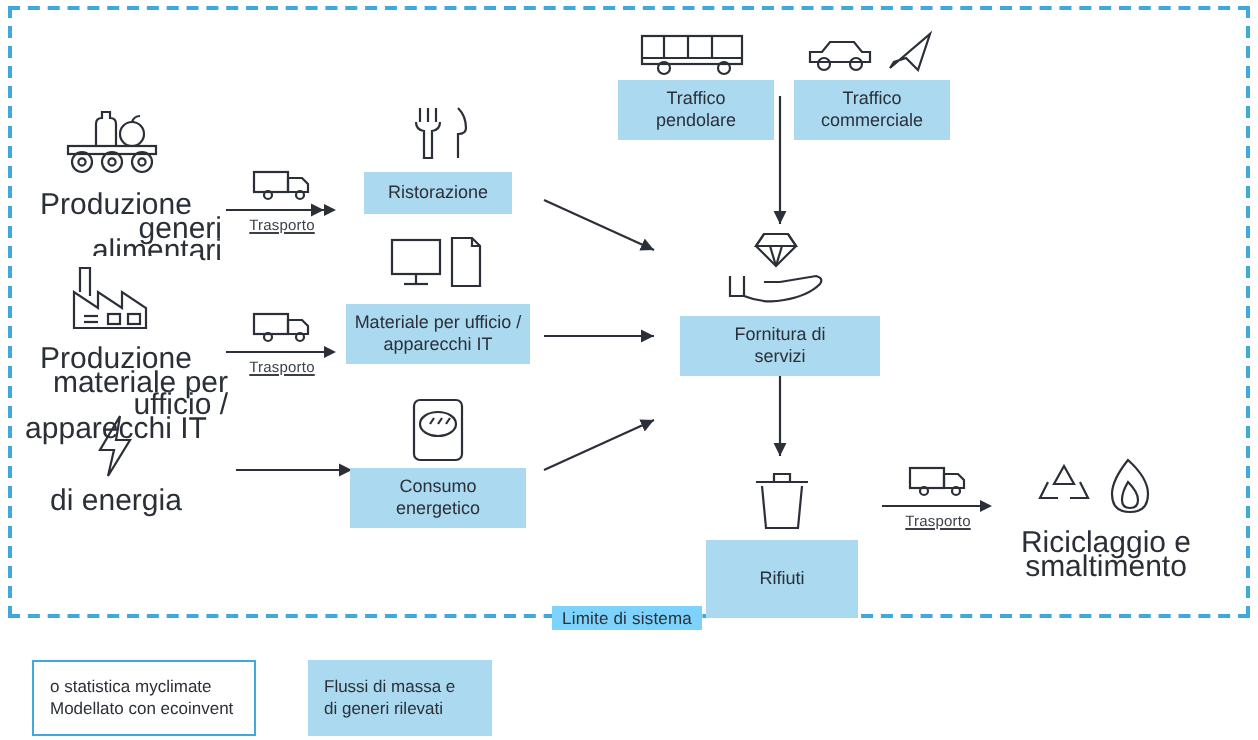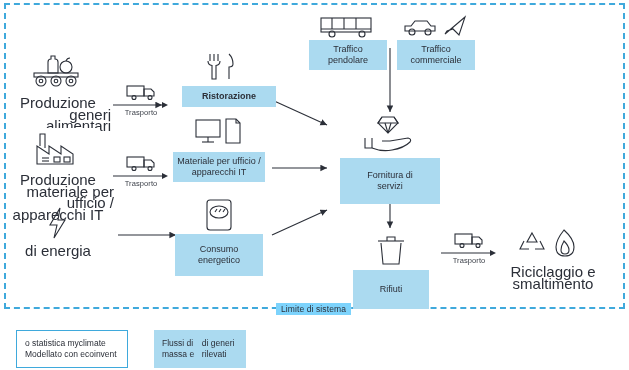--- a/index.html
+++ b/index.html
@@ -33,21 +33,21 @@
     padding:3px 4px;box-sizing:border-box;
   }
   .plainlabel{
     color:#2b2f38;font-size:15px;line-height:11.5px;text-align:right;
     display:flex;align-items:center;justify-content:center;padding:2px 2px;
     box-sizing:border-box;
   }
 
   
   .transport{position:absolute;display:flex;flex-direction:column;align-items:center;}
-  .transport .tlabel{font-size:7.5px;color:#3b3f48;margin-top:-1px;letter-spacing:.1px;}
+  .transport .tlabel{font-size:7.5px;color:#3b3f48;margin-top:-1px;letter-spacing:.1px;text-decoration:underline;}
 
   
   .legend-outline{
     position:absolute;border:1.4px solid #3FA9DC;background:#ffffff;
     box-sizing:border-box;display:flex;align-items:center;justify-content:flex-start;
     padding:4px 8px;font-size:8.5px;line-height:11px;color:#2b2f38;
   }
   .legend-fill{
     position:absolute;background:#ABDAF0;box-sizing:border-box;
     display:flex;align-items:center;justify-content:flex-start;
@@ -165,21 +165,21 @@
   </div>
 
   <div class="node" style="left:182px;top:46px;">
     <div class="iconbox" style="width:74px;height:40px;">
       <svg width="34" height="30" viewBox="0 0 34 30">
         <path class="ln" d="M8,3 L8,10 M12,3 L12,10 M16,3 L16,10"></path>
         <path class="ln" d="M6,10 Q6,14 10,14.5 L10,28 L14,28 L14,14.5 Q18,14 18,10"></path>
         <path class="ln" d="M27,3 Q31,7 31,13 Q31,16 27,16 L27,28"></path>
       </svg>
     </div>
-    <div class="bluebox" style="width:94px;height:21px;font-weight:bold;">Ristorazione</div>
+    <div class="bluebox" style="width:74px;height:21px;">Ristorazione</div>
   </div>
 
   <div class="node" style="left:182px;top:112px;">
     <div class="iconbox" style="width:74px;height:40px;">
       <svg width="50" height="32" viewBox="0 0 50 32">
         <rect class="ln" x="2" y="4" width="24" height="17"></rect>
         <line class="ln" x1="14" y1="21" x2="14" y2="26"></line>
         <line class="ln" x1="8" y1="26" x2="20" y2="26"></line>
         <path class="ln" d="M32,3 L42,3 L46,7 L46,27 L32,27 Z"></path>
         <path class="ln" d="M42,3 L42,7 L46,7"></path>
@@ -192,21 +192,21 @@
   </div>
 
   <div class="node" style="left:182px;top:196px;">
     <div class="iconplain" style="width:74px;height:38px;">
       <svg width="30" height="34" viewBox="0 0 30 34">
         <rect class="ln" x="3" y="2" width="24" height="30" rx="3"></rect>
         <ellipse class="ln" cx="15" cy="14" rx="9" ry="6"></ellipse>
         <path class="ln" d="M11,14 L13,11 M15,14 L17,11 M19,14 L21,11"></path>
       </svg>
     </div>
-    <div class="bluebox" style="width:88px;height:42px;margin-left:-7px;flex-direction:column;">
+    <div class="bluebox" style="width:88px;height:30px;margin-left:-7px;flex-direction:column;">
       <span>Consumo</span>
       <span>energetico</span>
     </div>
   </div>
 
   <div class="node" style="left:309px;top:14px;">
     <div class="iconplain" style="width:78px;height:26px;">
       <svg width="60" height="24" viewBox="0 0 60 24">
         <rect class="ln" x="3" y="3" width="50" height="14"></rect>
         <line class="ln" x1="14" y1="3" x2="14" y2="14"></line>
@@ -242,21 +242,21 @@
     <div class="iconbox" style="width:100px;height:46px;">
       <svg width="60" height="42" viewBox="0 0 60 42">
         <path class="ln" d="M22,3 L34,3 L38,9 L28,19 L18,9 Z"></path>
         <path class="ln" d="M22,3 L18,9 L38,9 L34,3"></path>
         <line class="ln" x1="28" y1="19" x2="25" y2="9"></line>
         <line class="ln" x1="28" y1="19" x2="31" y2="9"></line>
         <path class="ln" d="M5,24 L5,34 L12,34 Q22,38 32,36 Q44,34 50,28 Q52,25 48,24 L30,27 L22,27"></path>
         <path class="ln" d="M12,24 L12,34"></path>
       </svg>
     </div>
-    <div class="bluebox" style="width:100px;height:46px;flex-direction:column;">
+    <div class="bluebox" style="width:100px;height:30px;flex-direction:column;">
       <span>Fornitura di</span>
       <span>servizi</span>
     </div>
   </div>
 
   <div class="node" style="left:353px;top:230px;">
     <div class="iconbox" style="width:76px;height:40px;">
       <svg width="34" height="34" viewBox="0 0 34 34">
         <line class="ln" x1="4" y1="8" x2="30" y2="8"></line>
         <path class="ln" d="M13,8 L13,4 L21,4 L21,8"></path>
@@ -297,19 +297,19 @@
   </div>
 
   <div class="legend-outline" style="left:16px;top:330px;width:112px;height:38px;">
     <div style="display:flex;flex-direction:column;">
       <span>o statistica myclimate</span>
       <span>Modellato con ecoinvent</span>
     </div>
   </div>
 
   <div class="legend-fill" style="left:154px;top:330px;width:92px;height:38px;">
-    <div style="display:flex;flex-direction:row;">
+    <div style="display:flex;flex-direction:column;">
       <span>Flussi di massa e</span>
       <span>di generi rilevati</span>
     </div>
   </div>
 
 </div>
 
 </body></html>

